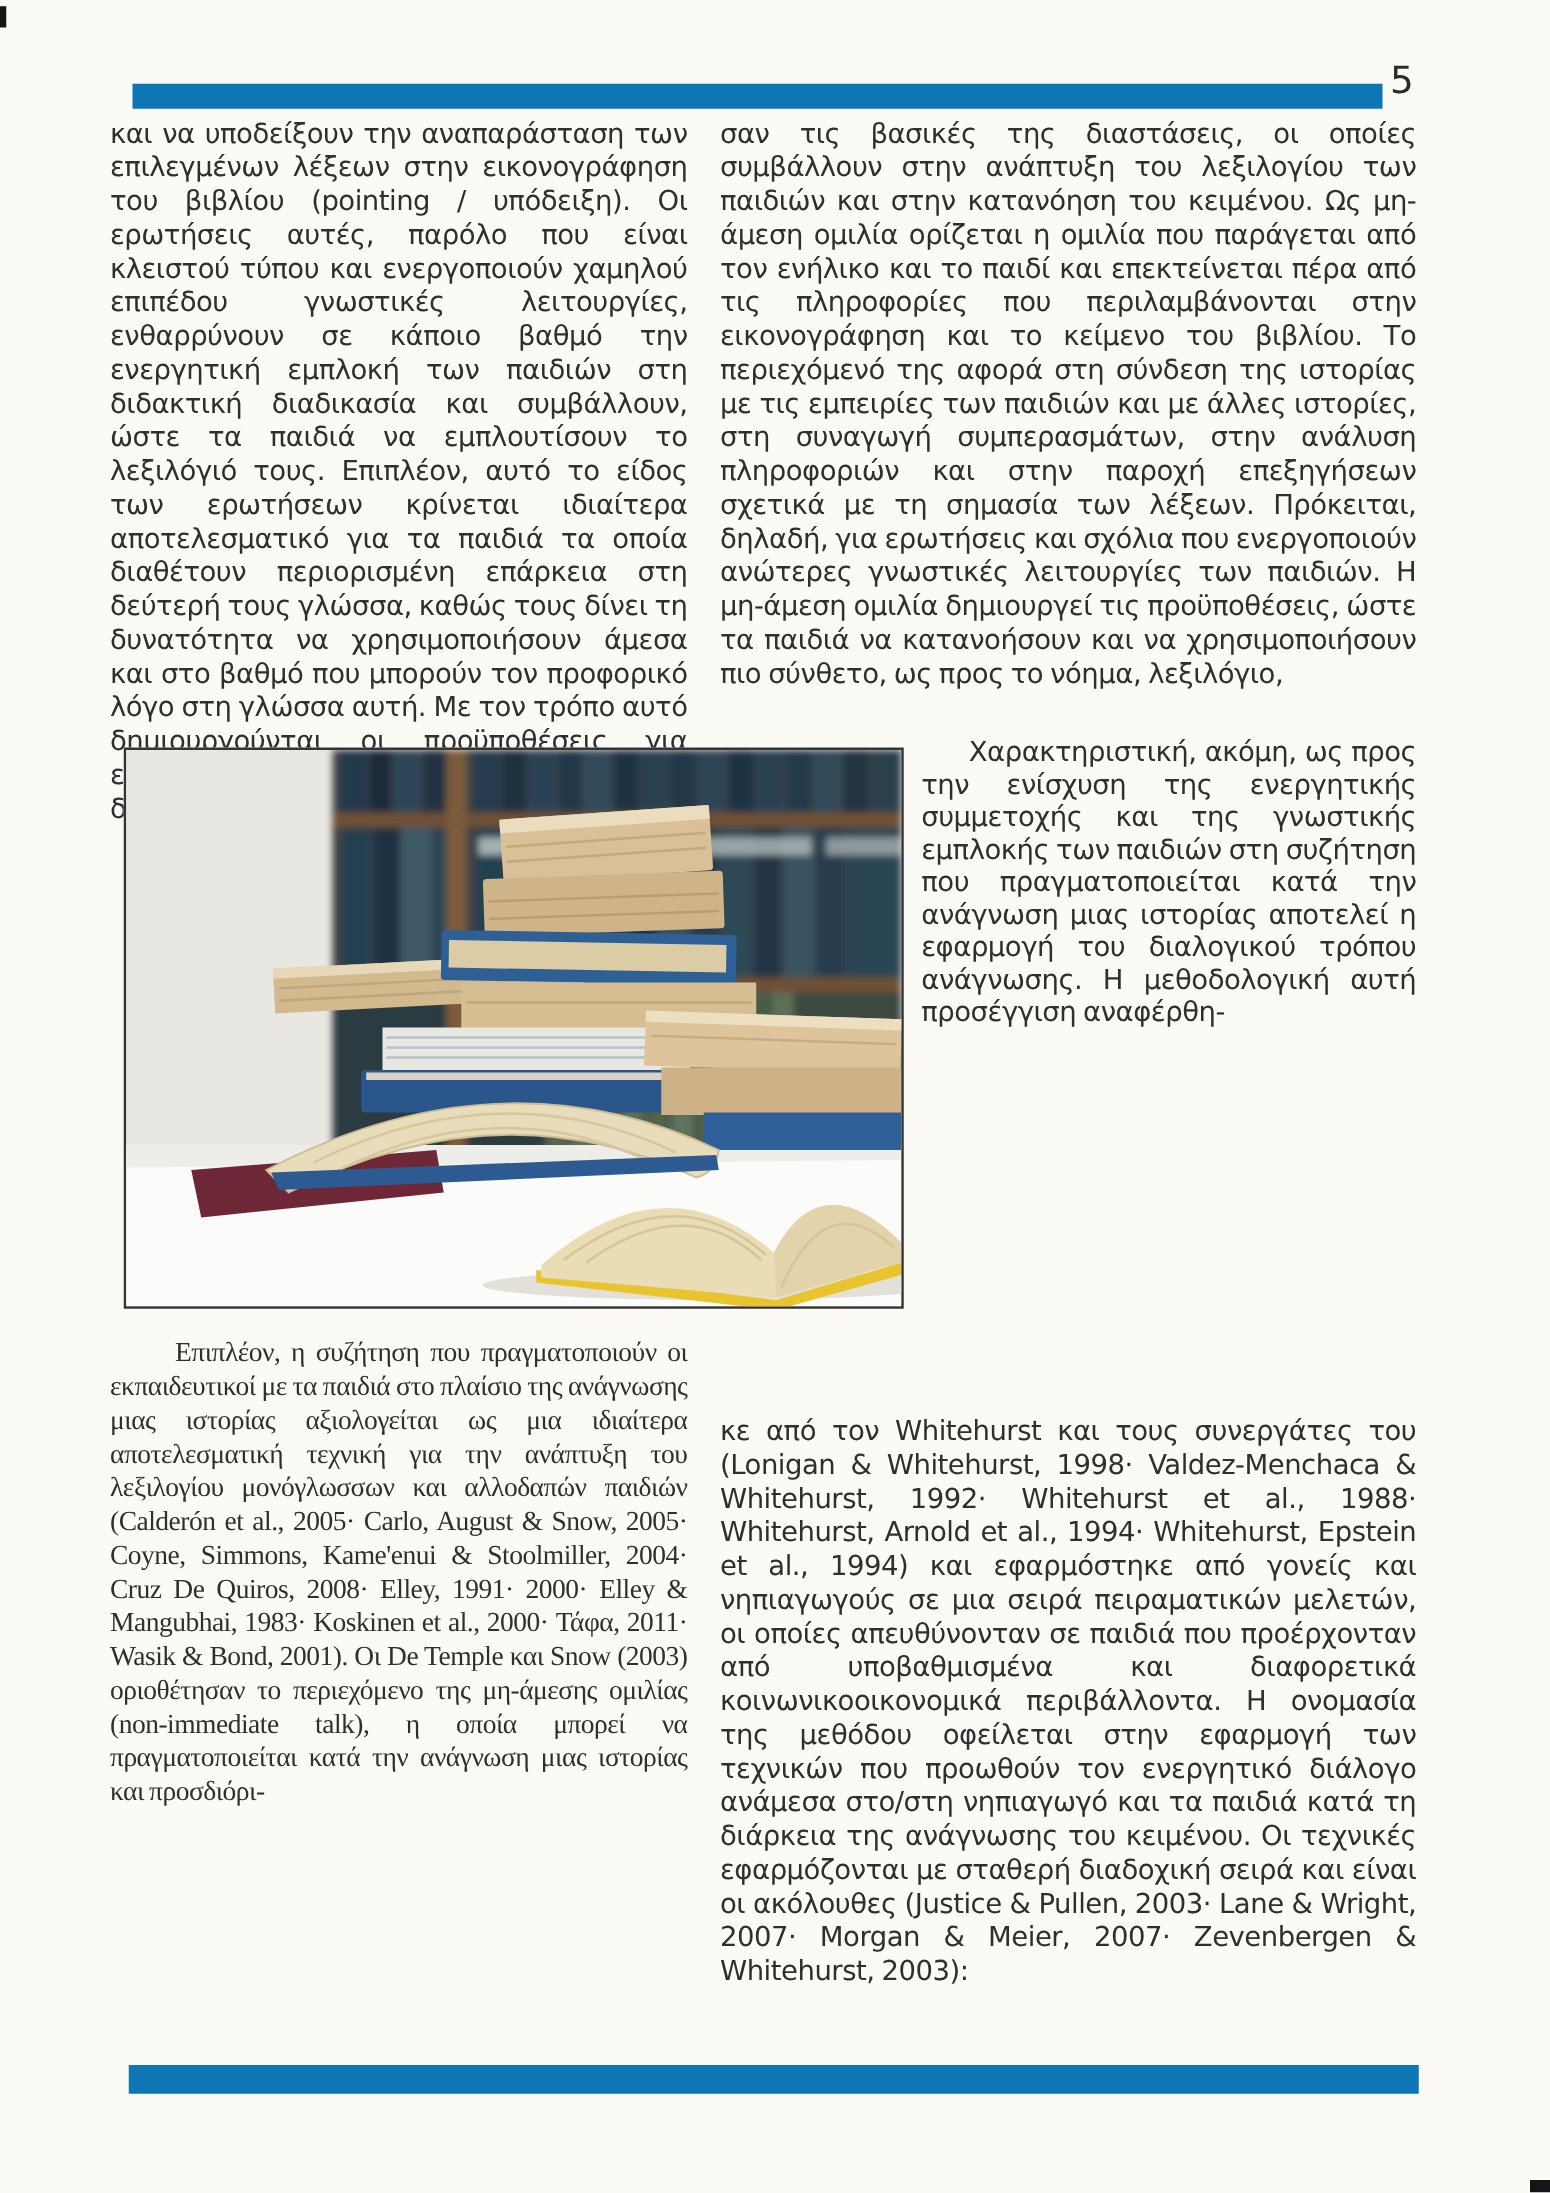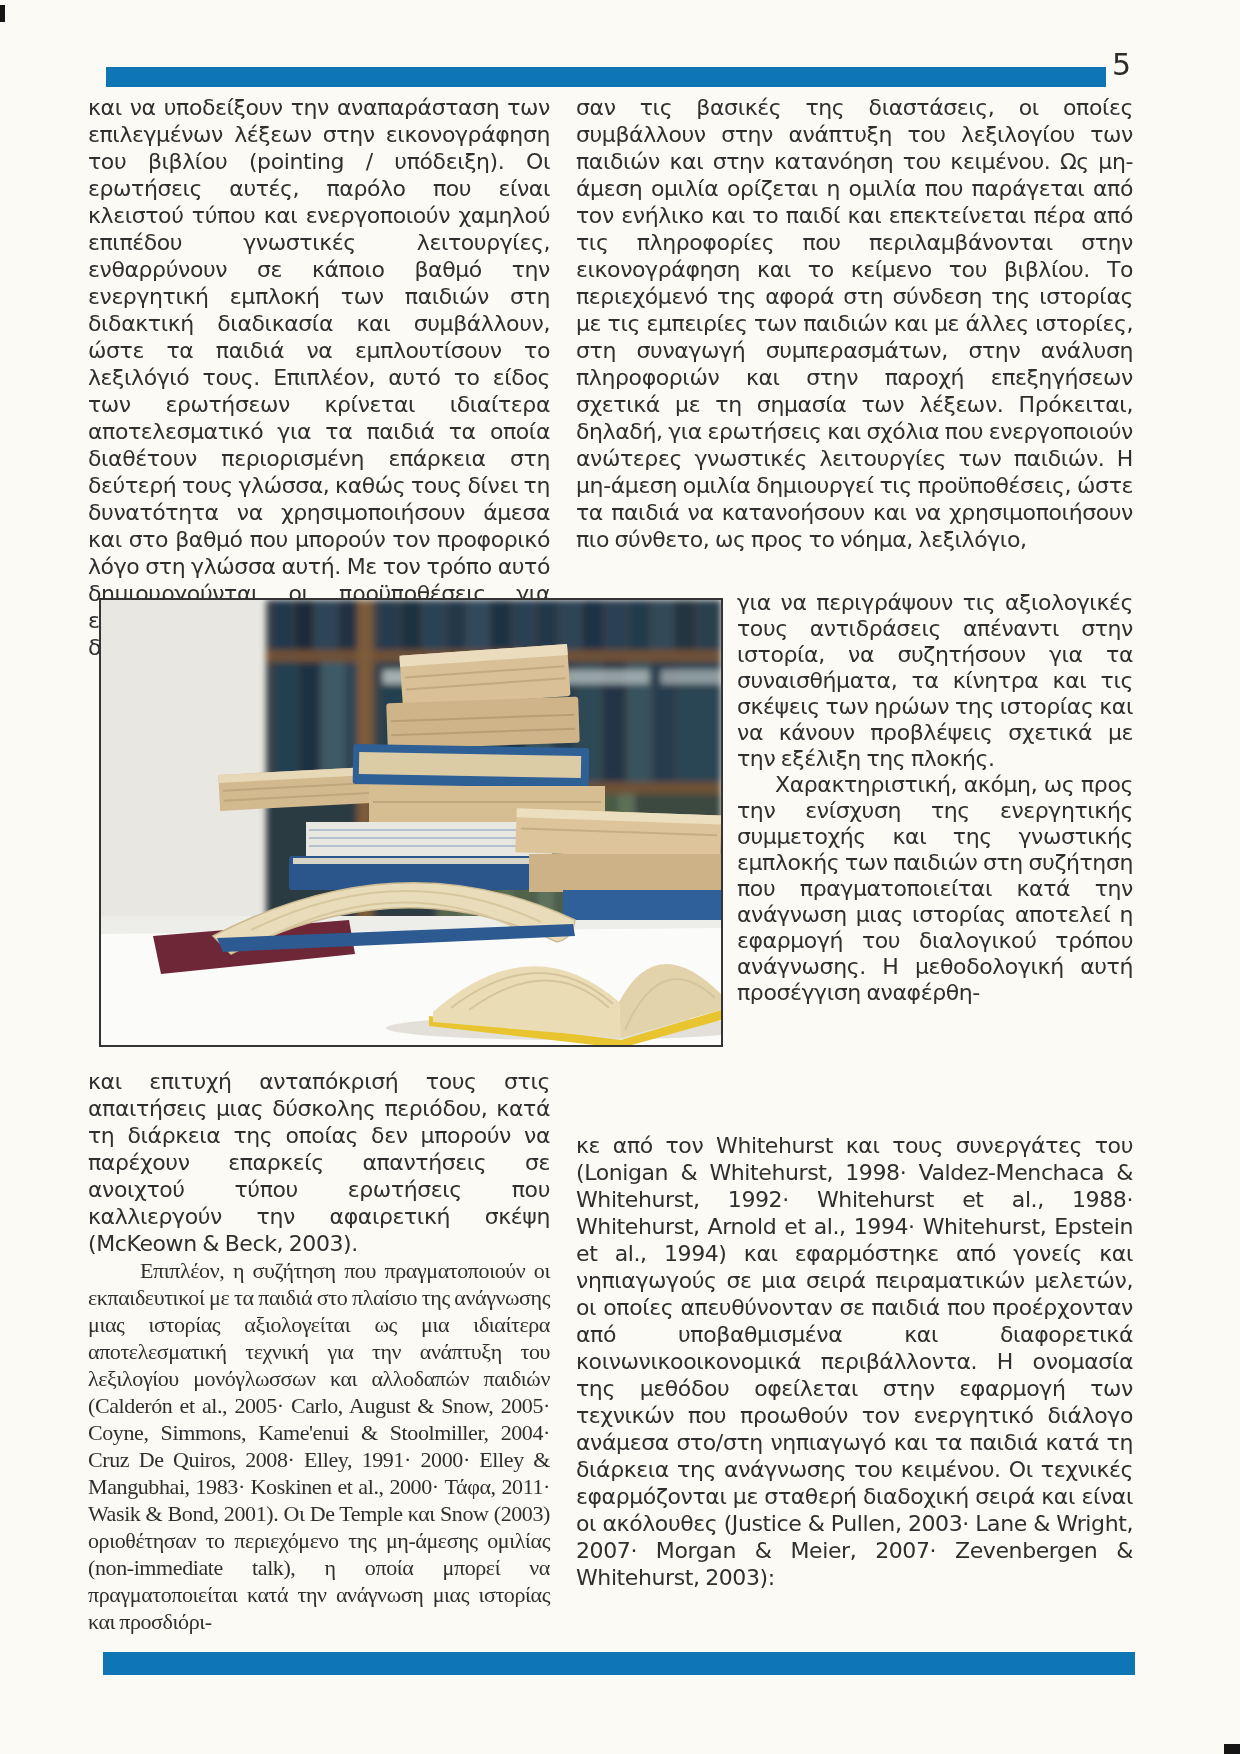--- a/index.html
+++ b/index.html
@@ -177,30 +177,28 @@
     <path d="M328,416 L520,440 L620,410 L620,420 L520,448 L328,426 Z" fill="#e8c52e"></path>
     <path d="M332,412 Q430,326 518,402 L520,438 L332,422 Z" fill="#eadcb4"></path>
     <path d="M518,402 Q556,330 620,394 L620,410 L520,438 Z" fill="#e2d3aa"></path>
     <path d="M350,408 Q440,340 512,404" fill="none" stroke="#d4c59c" stroke-width="2"></path>
     <path d="M368,410 Q448,352 508,408" fill="none" stroke="#d4c59c" stroke-width="2"></path>
     <path d="M524,430 Q560,348 614,398" fill="none" stroke="#d4c59c" stroke-width="2"></path>
   </svg>
 </div>
 
 <div id="block-left-bottom" class="textblock">
-  <p>και επιτυχή ανταπόκρισή τους στις απαιτήσεις μιας δύσκολης περιόδου, κατά τη διάρκεια της οποίας δεν μπορούν να παρέχουν επαρκείς απαντήσεις σε ανοιχτού τύπου ερωτήσεις που καλλιεργούν την αφαιρετική σκέψη (McKeown &amp; Beck, 2003).</p>
   <p class="indent">Επιπλέον, η συζήτηση που πραγματοποιούν οι εκπαιδευτικοί με τα παιδιά στο πλαίσιο της ανάγνωσης μιας ιστορίας αξιολογείται ως μια ιδιαίτερα αποτελεσματική τεχνική για την ανάπτυξη του λεξιλογίου μονόγλωσσων και αλλοδαπών παιδιών (Calderón et al., 2005· Carlo, August &amp; Snow, 2005· Coyne, Simmons, Kame'enui &amp; Stoolmiller, 2004· Cruz De Quiros, 2008· Elley, 1991· 2000· Elley &amp; Mangubhai, 1983· Koskinen et al., 2000· Τάφα, 2011· Wasik &amp; Bond, 2001). Οι De Temple και Snow (2003) οριοθέτησαν το περιεχόμενο της μη-άμεσης ομιλίας (non-immediate talk), η οποία μπορεί να πραγματοποιείται κατά την ανάγνωση μιας ιστορίας και προσδιόρι-</p>
 </div>
 
 <div id="block-right-top" class="textblock">
   <p>σαν τις βασικές της διαστάσεις, οι οποίες συμβάλλουν στην ανάπτυξη του λεξιλογίου των παιδιών και στην κατανόηση του κειμένου. Ως μη-άμεση ομιλία ορίζεται η ομιλία που παράγεται από τον ενήλικο και το παιδί και επεκτείνεται πέρα από τις πληροφορίες που περιλαμβάνονται στην εικονογράφηση και το κείμενο του βιβλίου. Το περιεχόμενό της αφορά στη σύνδεση της ιστορίας με τις εμπειρίες των παιδιών και με άλλες ιστορίες, στη συναγωγή συμπερασμάτων, στην ανάλυση πληροφοριών και στην παροχή επεξηγήσεων σχετικά με τη σημασία των λέξεων. Πρόκειται, δηλαδή, για ερωτήσεις και σχόλια που ενεργοποιούν ανώτερες γνωστικές λειτουργίες των παιδιών. Η μη-άμεση ομιλία δημιουργεί τις προϋποθέσεις, ώστε τα παιδιά να κατανοήσουν και να χρησιμοποιήσουν πιο σύνθετο, ως προς το νόημα, λεξιλόγιο,</p>
 </div>
 
 <div id="block-right-narrow" class="textblock">
-  <p>για να περιγράψουν τις αξιολογικές τους αντιδράσεις απέναντι στην ιστορία, να συζητήσουν για τα συναισθήματα, τα κίνητρα και τις σκέψεις των ηρώων της ιστορίας και να κάνουν προβλέψεις σχετικά με την εξέλιξη της πλοκής.</p>
   <p class="indent-sm">Χαρακτηριστική, ακόμη, ως προς την ενίσχυση της ενεργητικής συμμετοχής και της γνωστικής εμπλοκής των παιδιών στη συζήτηση που πραγματοποιείται κατά την ανάγνωση μιας ιστορίας αποτελεί η εφαρμογή του διαλογικού τρόπου ανάγνωσης. Η μεθοδολογική αυτή προσέγγιση αναφέρθη-</p>
 </div>
 
 <div id="block-right-bottom" class="textblock">
   <p>κε από τον Whitehurst και τους συνεργάτες του (Lonigan &amp; Whitehurst, 1998· Valdez-Menchaca &amp; Whitehurst, 1992· Whitehurst et al., 1988· Whitehurst, Arnold et al., 1994· Whitehurst, Epstein et al., 1994) και εφαρμόστηκε από γονείς και νηπιαγωγούς σε μια σειρά πειραματικών μελετών, οι οποίες απευθύνονταν σε παιδιά που προέρχονταν από υποβαθμισμένα και διαφορετικά κοινωνικοοικονομικά περιβάλλοντα. Η ονομασία της μεθόδου οφείλεται στην εφαρμογή των τεχνικών που προωθούν τον ενεργητικό διάλογο ανάμεσα στο/στη νηπιαγωγό και τα παιδιά κατά τη διάρκεια της ανάγνωσης του κειμένου. Οι τεχνικές εφαρμόζονται με σταθερή διαδοχική σειρά και είναι οι ακόλουθες (Justice &amp; Pullen, 2003· Lane &amp; Wright, 2007· Morgan &amp; Meier, 2007· Zevenbergen &amp; Whitehurst, 2003):</p>
 </div>
 
 <div id="footer-bar" class="bar"></div>
 <div id="crop-mark-bottom-right" class="mark"></div>
 <div id="scan-artifact-top-left" class="mark"></div>

